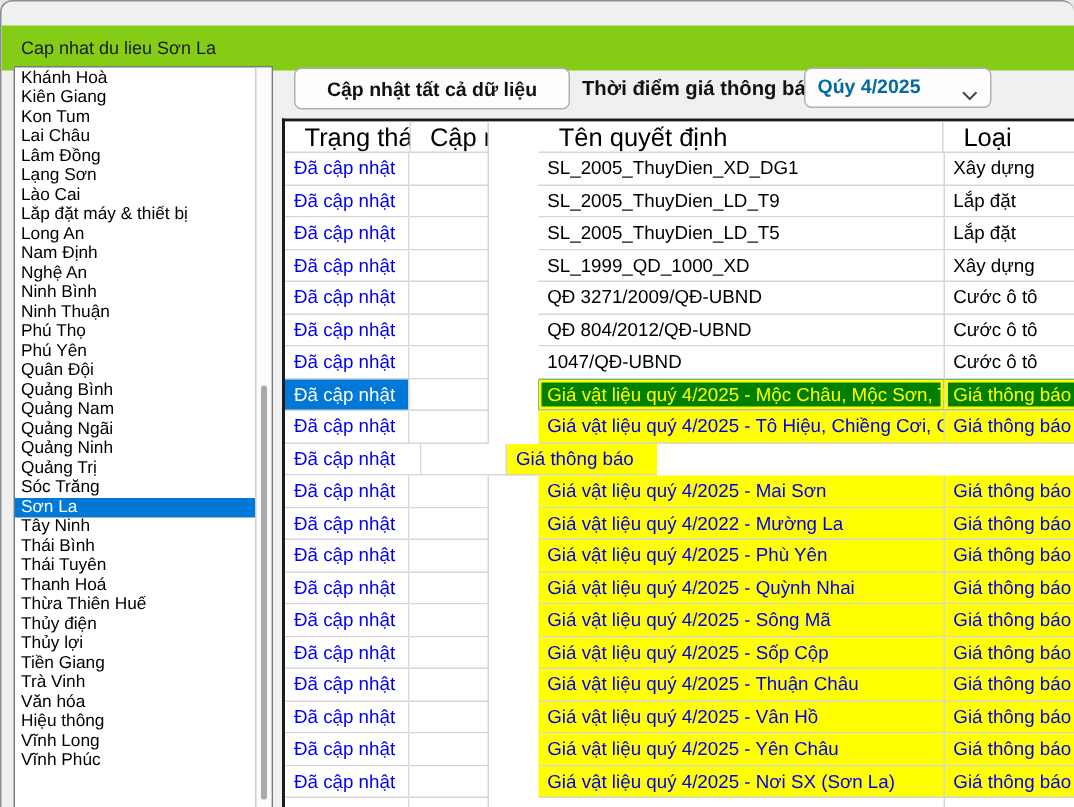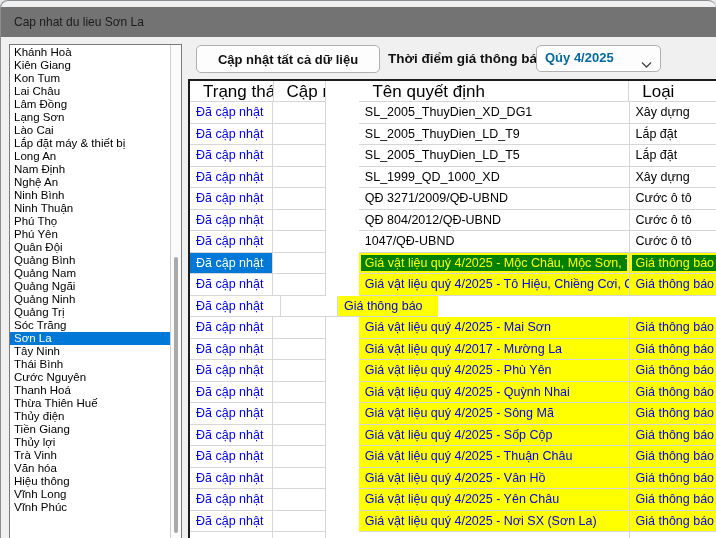--- a/index.html
+++ b/index.html
@@ -1,21 +1,21 @@
 <!DOCTYPE html>
 <html style="--c-accent: #0078d7; --c-status: #0000ee; --c-yellow: #ffff00; --c-green: #008000;"><head>
 <meta charset="utf-8">
 <style>
   html,body{margin:0;padding:0;width:716px;height:538px;overflow:hidden;
     font-family:"Liberation Sans","DejaVu Sans",sans-serif;background:#e8e8e8;}
   .window{position:absolute;left:0;top:0;width:715px;height:537px;
     background:#f0f0f0;border:1px solid #8a8f94;border-bottom:none;border-right:none;
     border-radius:8px 8px 0 0;overflow:hidden;box-sizing:content-box;}
   
-  .titlebar{position:absolute;left:0;top:6px;width:100%;height:30px;background:#737373;}
+  .titlebar{position:absolute;left:0;top:16px;width:100%;height:30px;background:#84cc16;}
   .titlebar .title{position:absolute;left:13px;top:8px;font-size:12px;color:#1b1b1b;white-space:nowrap;}
   
   .listbox{position:absolute;left:8px;top:43px;width:173px;height:496px;background:#ffffff;
     border:1px solid #7a7a7a;box-sizing:border-box;overflow:hidden;}
   .listbox .items{position:absolute;left:0;top:1px;right:10px;}
   .lb-item{height:13px;line-height:13px;font-size:11.5px;color:#000;padding-left:4px;
     white-space:nowrap;overflow:hidden;}
   .lb-item.selected{background:var(--c-accent);color:#fff;}
   .lb-track{position:absolute;top:0;right:0;width:10px;height:100%;background:#fbfbfb;
     border-left:1px solid #cfcfcf;}
@@ -78,26 +78,26 @@
         <div class="lb-item">Quân Đội</div>
         <div class="lb-item">Quảng Bình</div>
         <div class="lb-item">Quảng Nam</div>
         <div class="lb-item">Quảng Ngãi</div>
         <div class="lb-item">Quảng Ninh</div>
         <div class="lb-item">Quảng Trị</div>
         <div class="lb-item">Sóc Trăng</div>
         <div class="lb-item selected">Sơn La</div>
         <div class="lb-item">Tây Ninh</div>
         <div class="lb-item">Thái Bình</div>
-        <div class="lb-item">Cước Nguyên</div>
+        <div class="lb-item">Thái Tuyên</div>
         <div class="lb-item">Thanh Hoá</div>
         <div class="lb-item">Thừa Thiên Huế</div>
         <div class="lb-item">Thủy điện</div>
+        <div class="lb-item">Thủy lợi</div>
         <div class="lb-item">Tiền Giang</div>
-        <div class="lb-item">Thủy lợi</div>
         <div class="lb-item">Trà Vinh</div>
         <div class="lb-item">Văn hóa</div>
         <div class="lb-item">Hiệu thông</div>
         <div class="lb-item">Vĩnh Long</div>
         <div class="lb-item">Vĩnh Phúc</div>
       </div>
     <div class="lb-track">
       <div class="lb-thumb"></div>
     </div>
   </div>
@@ -184,21 +184,21 @@
         </div>
         <div class="trow hl-yellow">
           <div class="cell c-status">Đã cập nhật</div>
           <div class="cell c-update"></div>
           <div class="cell c-name">Giá vật liệu quý 4/2025 - Mai Sơn</div>
           <div class="cell c-type">Giá thông báo</div>
         </div>
         <div class="trow hl-yellow">
           <div class="cell c-status">Đã cập nhật</div>
           <div class="cell c-update"></div>
-          <div class="cell c-name">Giá vật liệu quý 4/2017 - Mường La</div>
+          <div class="cell c-name">Giá vật liệu quý 4/2022 - Mường La</div>
           <div class="cell c-type">Giá thông báo</div>
         </div>
         <div class="trow hl-yellow">
           <div class="cell c-status">Đã cập nhật</div>
           <div class="cell c-update"></div>
           <div class="cell c-name">Giá vật liệu quý 4/2025 - Phù Yên</div>
           <div class="cell c-type">Giá thông báo</div>
         </div>
         <div class="trow hl-yellow">
           <div class="cell c-status">Đã cập nhật</div>

